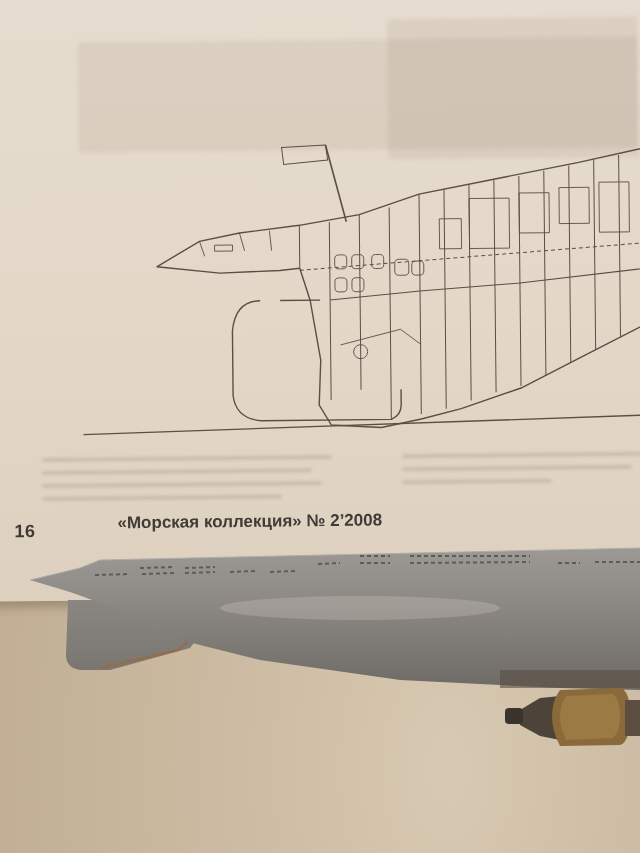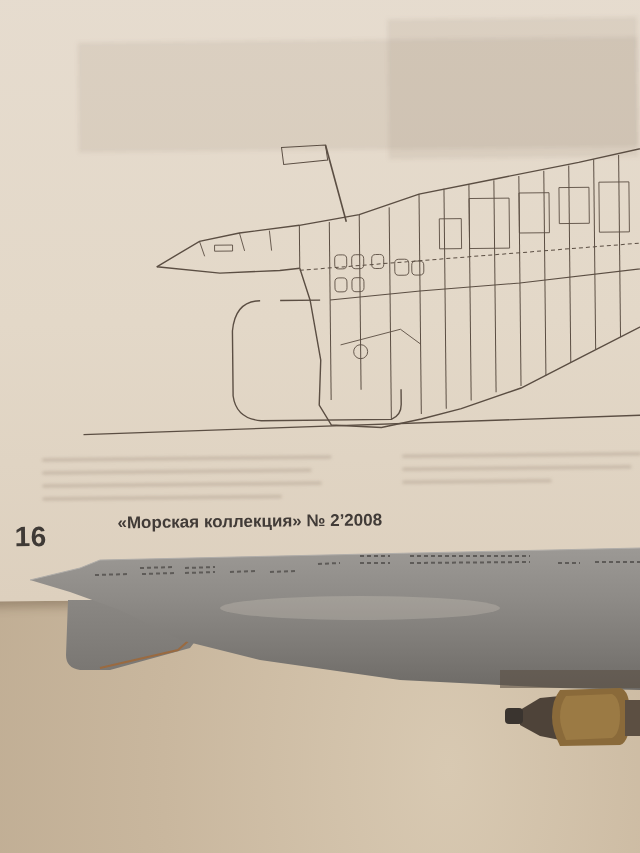--- a/index.html
+++ b/index.html
@@ -26,21 +26,21 @@
   .bleed-block {
     position: absolute; background: rgba(120,100,80,0.10); filter: blur(2px);
   }
   .bleed-line {
     position: absolute; height: 4px; background: rgba(110,90,70,0.18); filter: blur(1.5px); border-radius: 2px;
   }
   .drawing { position: absolute; left: 0; top: 0; width: 660px; height: 460px; }
 
   .page-number {
     position: absolute; left: 12px; top: 518px;
-    font-size: 28px; font-weight: bold; color: #3f3a36; letter-spacing: 0.5px;
+    font-size: 18px; font-weight: bold; color: #3f3a36; letter-spacing: 0.5px;
   }
   .caption {
     position: absolute; left: 115px; top: 511px;
     font-size: 17px; font-weight: bold; color: #413b37;
   }
 
   .model { position: absolute; left: 0; top: 530px; width: 640px; height: 180px; }
   .fitting { position: absolute; left: 500px; top: 670px; width: 140px; height: 90px; }
 </style>
 </head>

